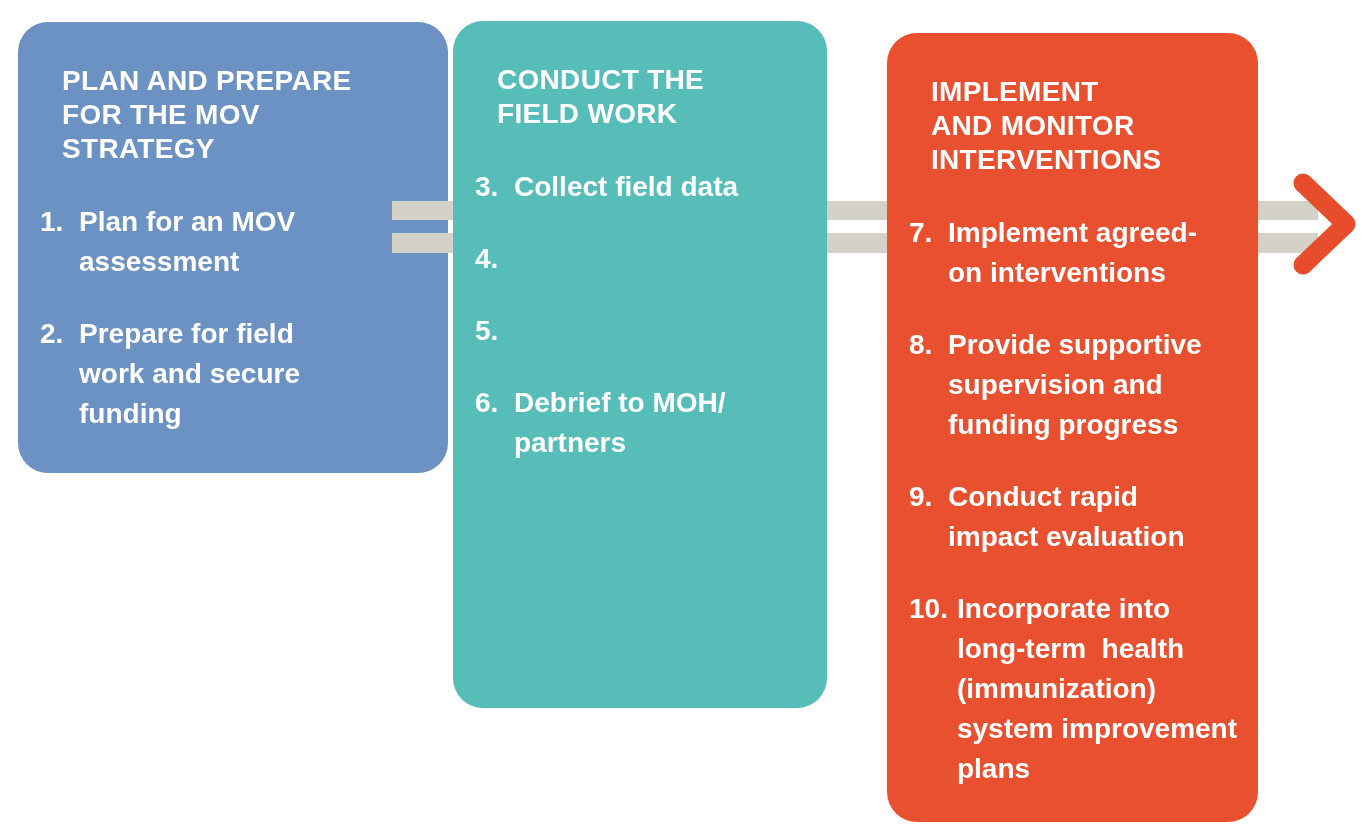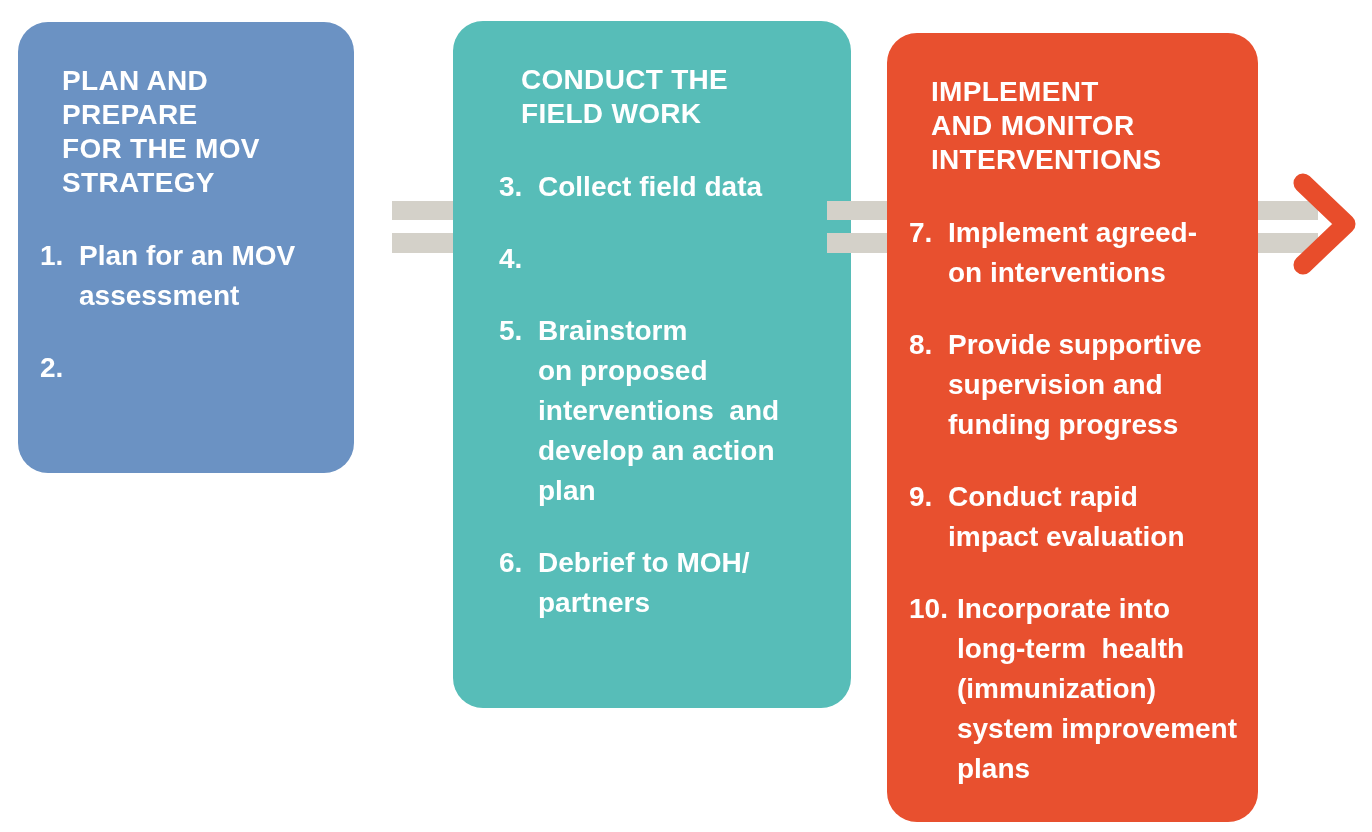--- a/index.html
+++ b/index.html
@@ -2,22 +2,22 @@
 <html><head>
 <meta charset="utf-8">
 <style>
   html, body { margin:0; padding:0; background:#ffffff; }
   .canvas {
     position:relative; width:1372px; height:832px; overflow:hidden;
     font-family:"Liberation Sans", sans-serif; font-weight:bold;
     background:#ffffff;
   }
   .panel { position:absolute; border-radius:30px; color:#ffffff; }
-  #panel-plan      { left:18px;  top:22px; width:336px; height:451px; }
-  #panel-conduct   { left:453px; top:21px; width:374px; height:687px;padding-left:24px; }
+  #panel-plan      { left:18px;  top:22px; width:430px; height:451px; }
+  #panel-conduct   { left:453px; top:21px; width:374px; height:687px; }
   #panel-implement { left:887px; top:21px; width:371px; height:789px;margin-top:12px; }
 
   .panel-title {
     margin:42px 10px 0 44px;
     font-size:28px; line-height:34px; letter-spacing:0.3px;
     white-space:pre-wrap;
   }
   .items {
     margin:36px 8px 0 22px;
     display:flex; flex-direction:column; gap:32px;
@@ -48,42 +48,40 @@
 FOR THE MOV
 STRATEGY</div>
     <div class="items">
       <div class="item">
         <span class="num">1.</span>
         <span class="text">Plan for an MOV
 assessment</span>
       </div>
       <div class="item">
         <span class="num">2.</span>
+        <span class="text">Prepare for field
+work and secure
+funding</span>
       </div>
     </div>
   </section>
 
   <section class="panel" id="panel-conduct" style="background: rgb(87, 189, 184);">
     <div class="panel-title">CONDUCT THE
 FIELD WORK</div>
     <div class="items">
       <div class="item">
         <span class="num">3.</span>
         <span class="text">Collect field data</span>
       </div>
       <div class="item">
         <span class="num">4.</span>
       </div>
       <div class="item">
         <span class="num">5.</span>
-        <span class="text">Brainstorm
-on proposed
-interventions  and
-develop an action
-plan</span>
       </div>
       <div class="item">
         <span class="num">6.</span>
         <span class="text">Debrief to MOH/
 partners</span>
       </div>
     </div>
   </section>
 
   <section class="panel" id="panel-implement" style="background: rgb(232, 80, 47);">

